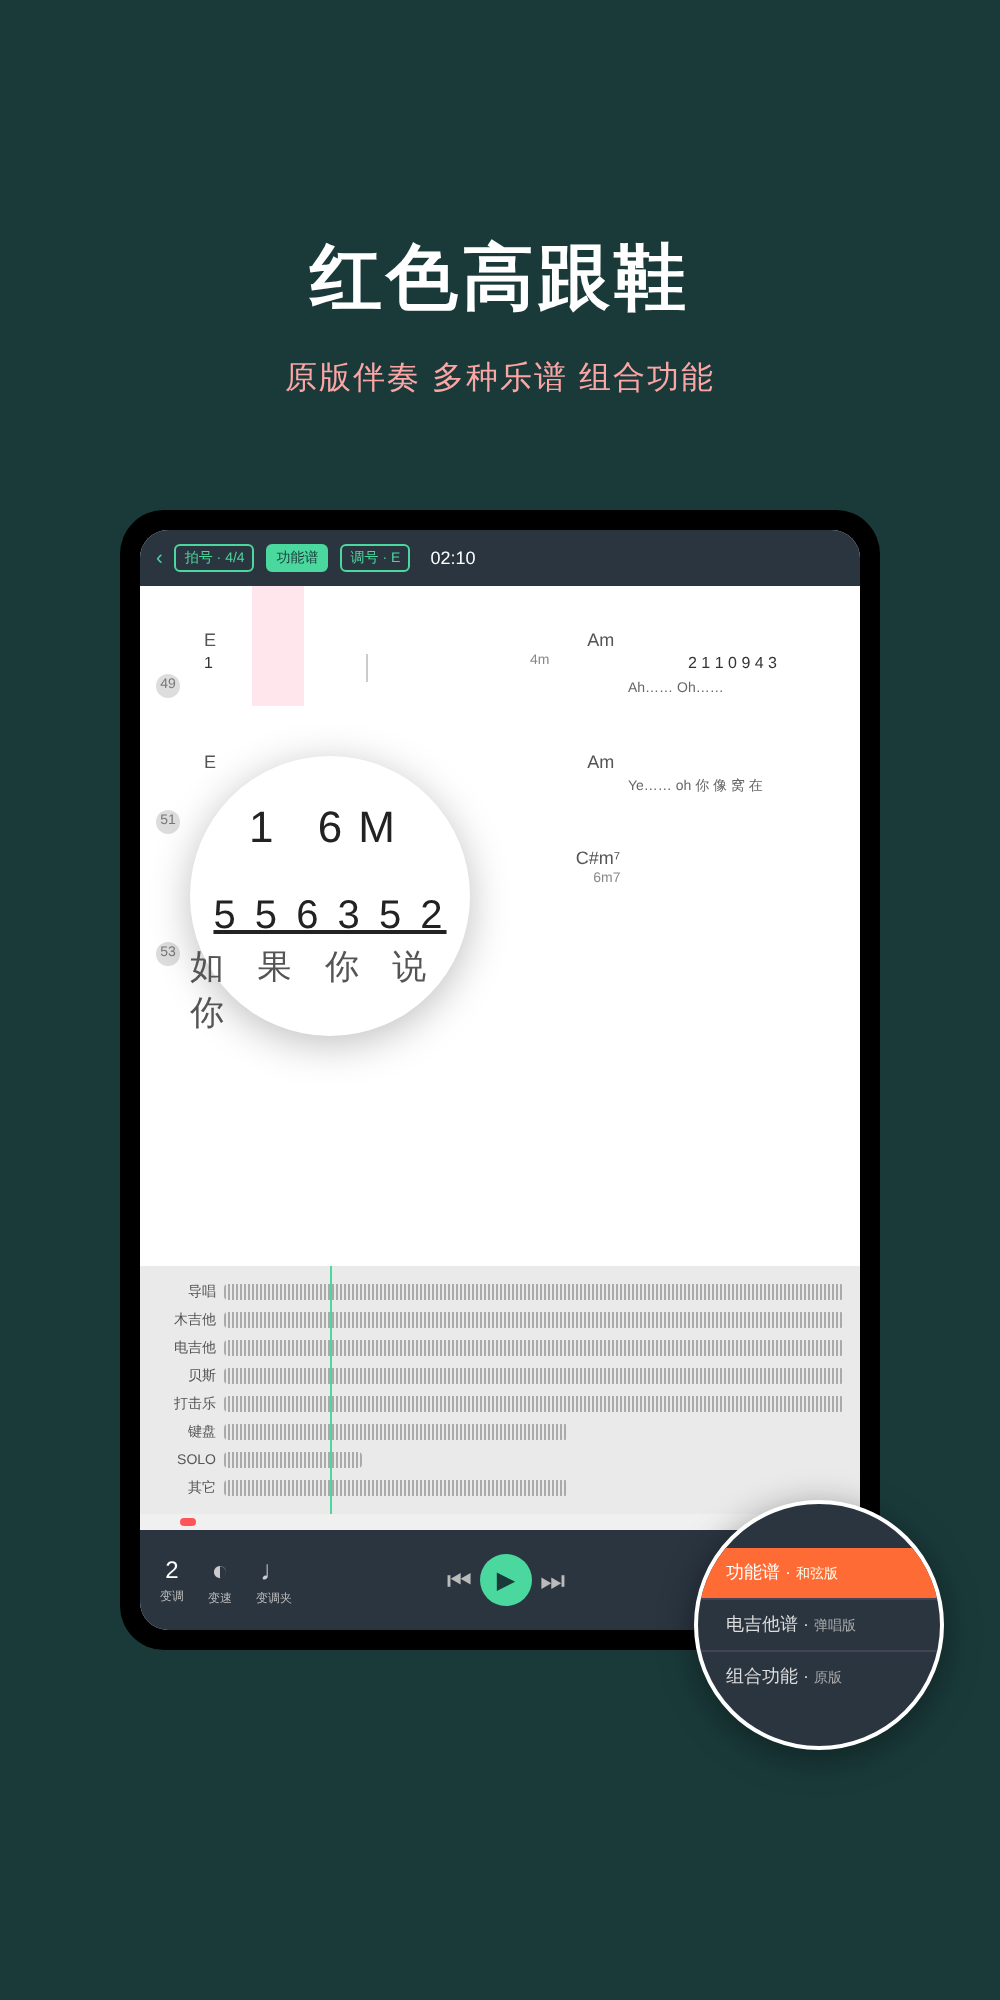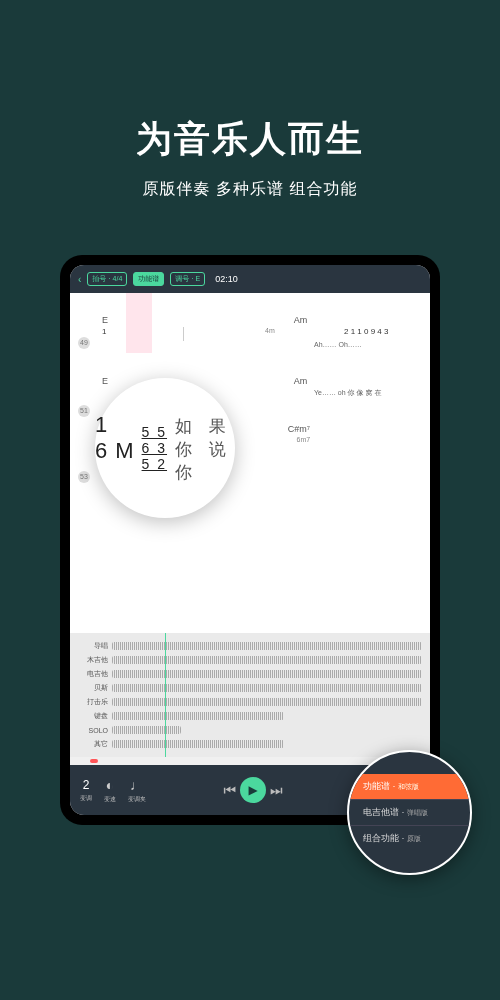--- a/index.html
+++ b/index.html
@@ -14,21 +14,21 @@
   .headline {
     text-align: center;
     color: #fff;
     font-size: 36px;
     font-weight: 600;
     margin-top: 115px;
     letter-spacing: 2px;
   }
   .subheadline {
     text-align: center;
-    color: #ffffff;
+    color: #fca5a5;
     font-size: 16px;
     margin-top: 15px;
     letter-spacing: 1px;
   }
   .tablet {
     position: absolute;
     top: 255px;
     left: 50%;
     transform: translateX(-50%);
     width: 380px;
@@ -124,28 +124,28 @@
     position: absolute;
     top: 85px;
     left: 25px;
     width: 140px;
     height: 140px;
     background: #fff;
     border-radius: 50%;
     box-shadow: 0 4px 20px rgba(0,0,0,0.25);
     z-index: 10;
     display: flex;
-    flex-direction: row;
+    flex-direction: column;
     align-items: center;
     justify-content: flex-end;
     font-size: 14px;
     color: #222;
   }
   .zoom-circle .z-top { font-size: 22px; letter-spacing: 8px; margin-bottom: 20px; }
-  .zoom-circle .z-mid { font-size: 14px; letter-spacing: 2px; text-decoration: underline; }
+  .zoom-circle .z-mid { font-size: 20px; letter-spacing: 2px; text-decoration: underline; }
   .zoom-circle .z-bot { font-size: 17px; letter-spacing: 6px; color: #555; margin-top: 2px; }
 
   .tracks {
     background: #eaeaea;
     padding: 6px 8px;
   }
   .track {
     display: flex;
     align-items: center;
     height: 14px;
@@ -244,21 +244,21 @@
     white-space: nowrap;
   }
   .popup-row:first-child { border-top: none; }
   .popup-row.hl { background: #ff6b35; color: #fff; }
   .popup-row .sub { font-size: 7px; color: #aaa; }
   .popup-row.hl .sub { color: #ffe; }
 </style>
 </head>
 <body>
 
-<div class="headline">为音乐人而生</div>
+<div class="headline">红色高跟鞋</div>
 <div class="subheadline">原版伴奏  多种乐谱  组合功能</div>
 
 <div class="tablet">
   <div class="screen">
 
     <div class="topbar">
       <span class="back">‹</span>
       <span class="badge">拍号 · 4/4</span>
       <span class="badge filled">功能谱</span>
       <span class="badge">调号 · E</span>

